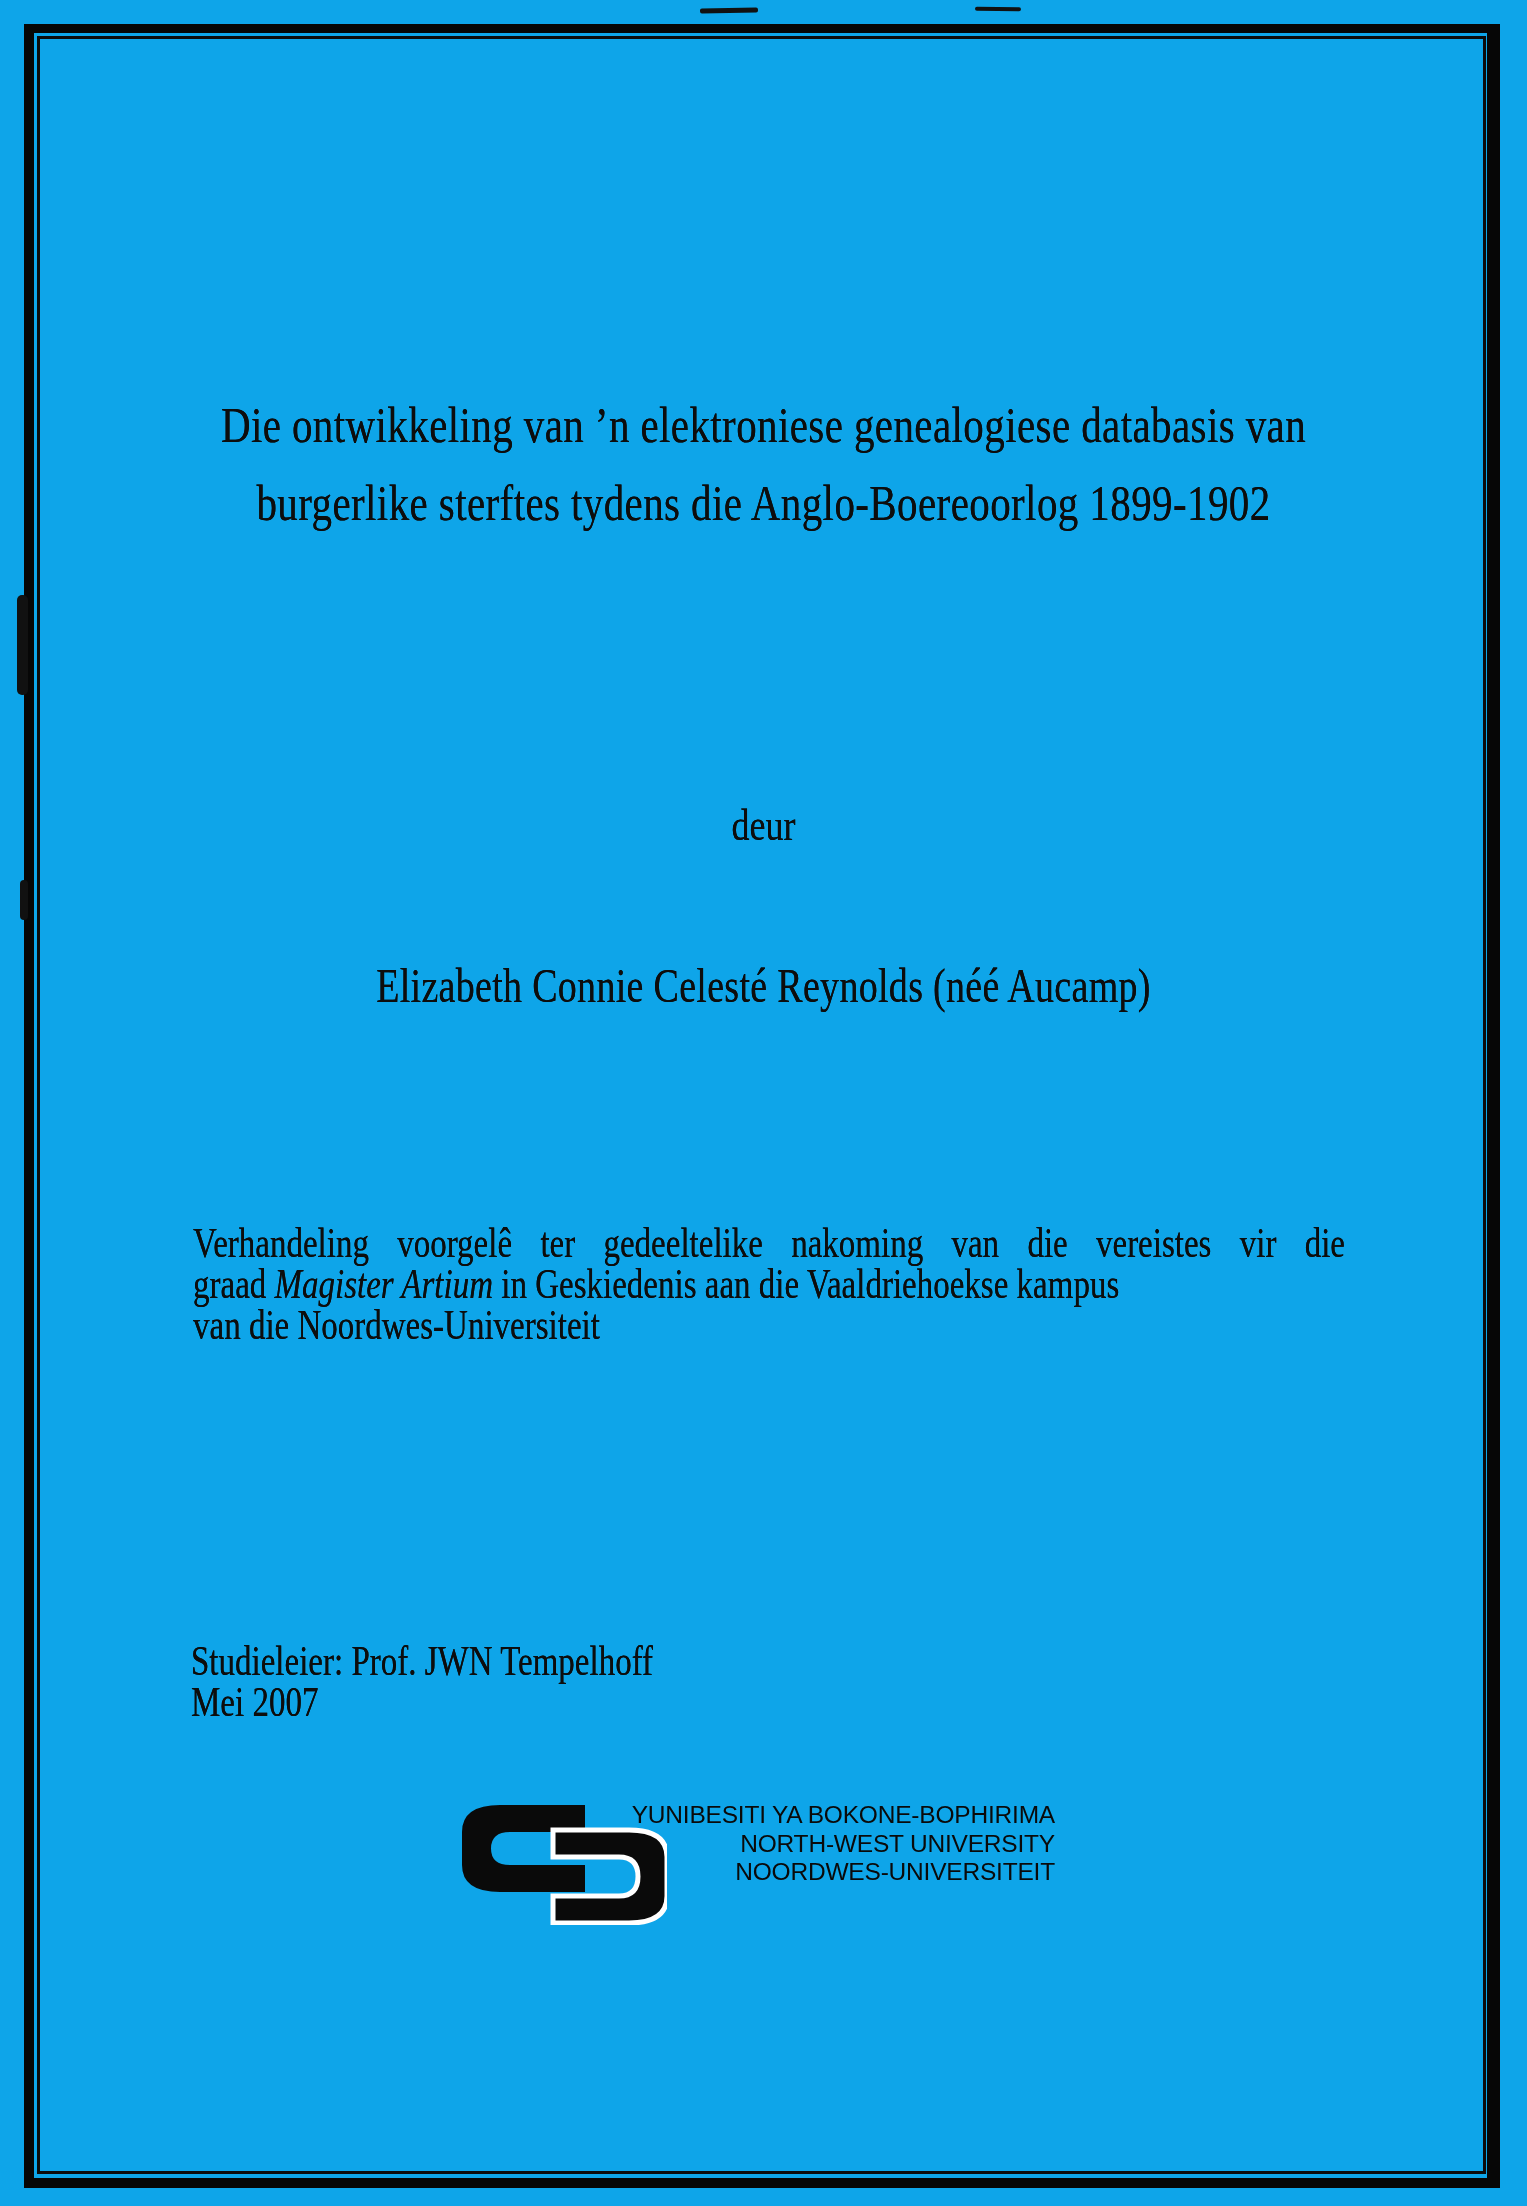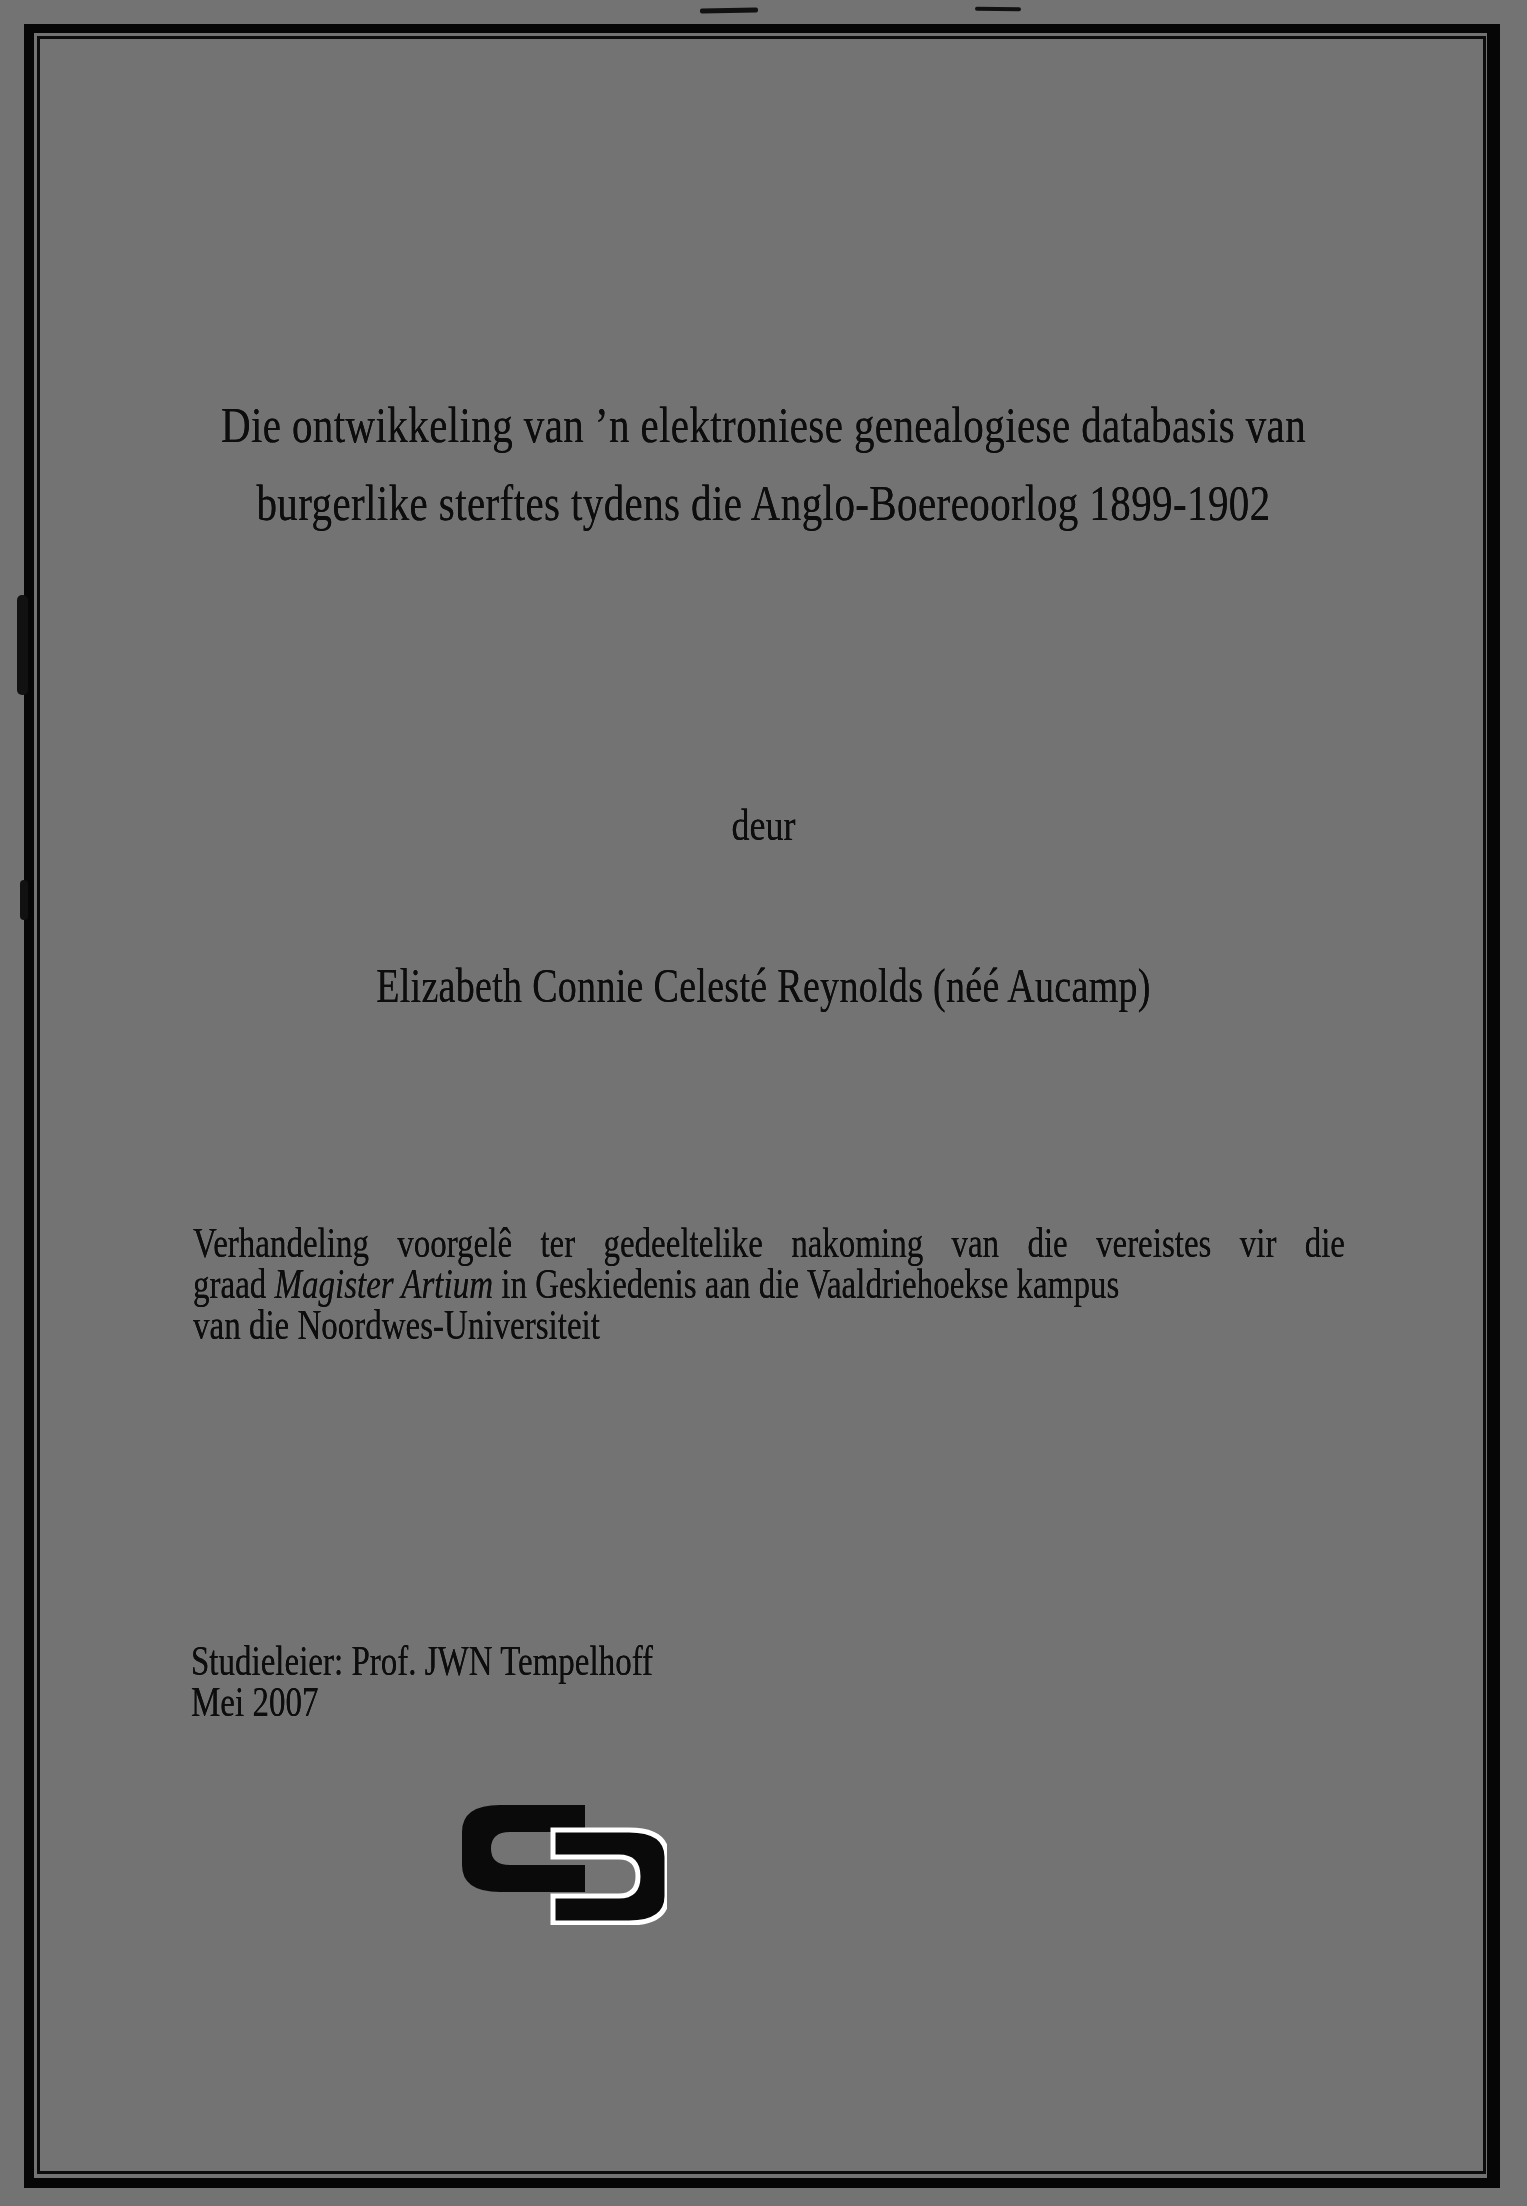--- a/index.html
+++ b/index.html
@@ -1,19 +1,19 @@
 <!DOCTYPE html>
 <html><head>
 <meta charset="utf-8">
 <style>
   html,body{margin:0;padding:0;background:#e8e8e8;}
   .page{
     position:relative;
     width:1527px;height:2206px;
-    background:#737373;
+    background:#0ea5e9;
     overflow:hidden;
     font-family:"Liberation Serif","DejaVu Serif",serif;
     color:#0d0d0d;
   }
   
   .frame-outer{
     position:absolute;inset:24px 27px 18px 24px;
     border-style:solid;border-color:#060606;
     border-width:9px 13px 10px 10px;
   }
@@ -105,15 +105,20 @@
     <div>Mei 2007</div>
   </div>
 
   <div class="logo">
     <svg class="logo-mark" width="205" height="120" viewBox="0 0 205 120" aria-hidden="true">
 
       <path d="M 123 0 H 38 Q 0 0 0 27 V 60 Q 0 87 38 87 H 123 V 60 H 48 Q 29 60 29 43.5 Q 29 27 48 27 H 123 Z" fill="#0a0a0a"></path>
 
       <path d="M 91 25 H 167 Q 205 25 205 52 V 91 Q 205 118 167 118 H 91 V 91 H 157 Q 176 91 176 71.5 Q 176 52 157 52 H 91 Z" fill="#0a0a0a" stroke="#ffffff" stroke-width="5"></path>
     </svg>
+    <div class="logo-text">
+      <div>YUNIBESITI YA BOKONE-BOPHIRIMA</div>
+      <div>NORTH-WEST UNIVERSITY</div>
+      <div>NOORDWES-UNIVERSITEIT</div>
+    </div>
   </div>
 
 </div>
 
 </body></html>

